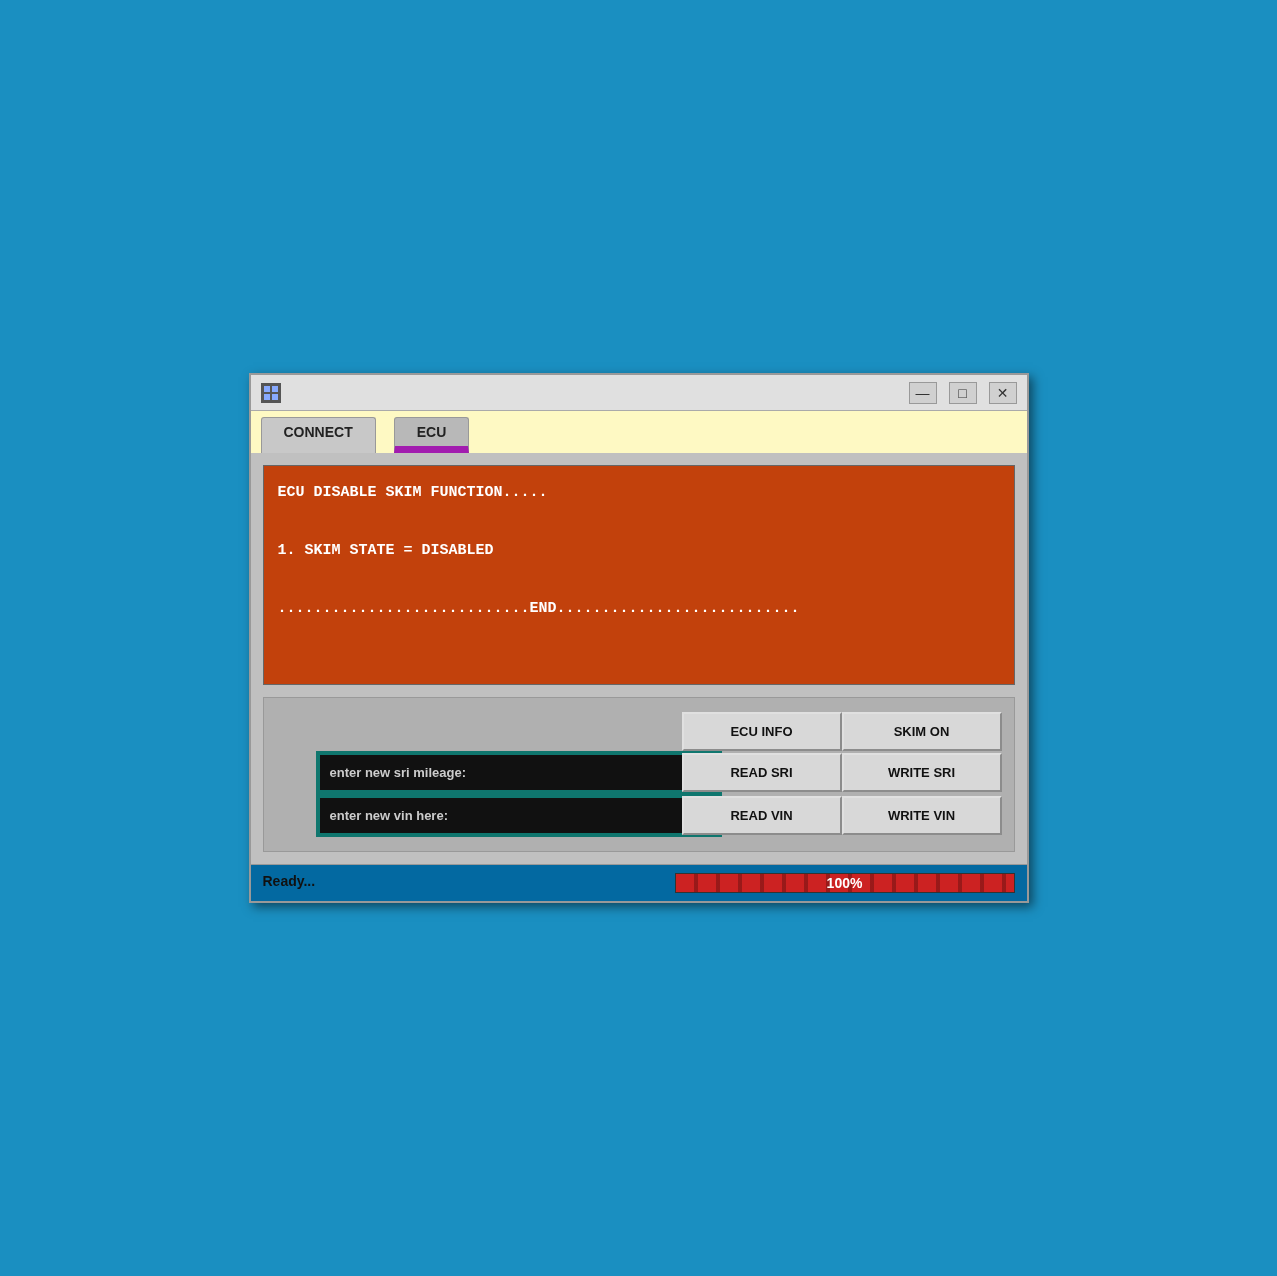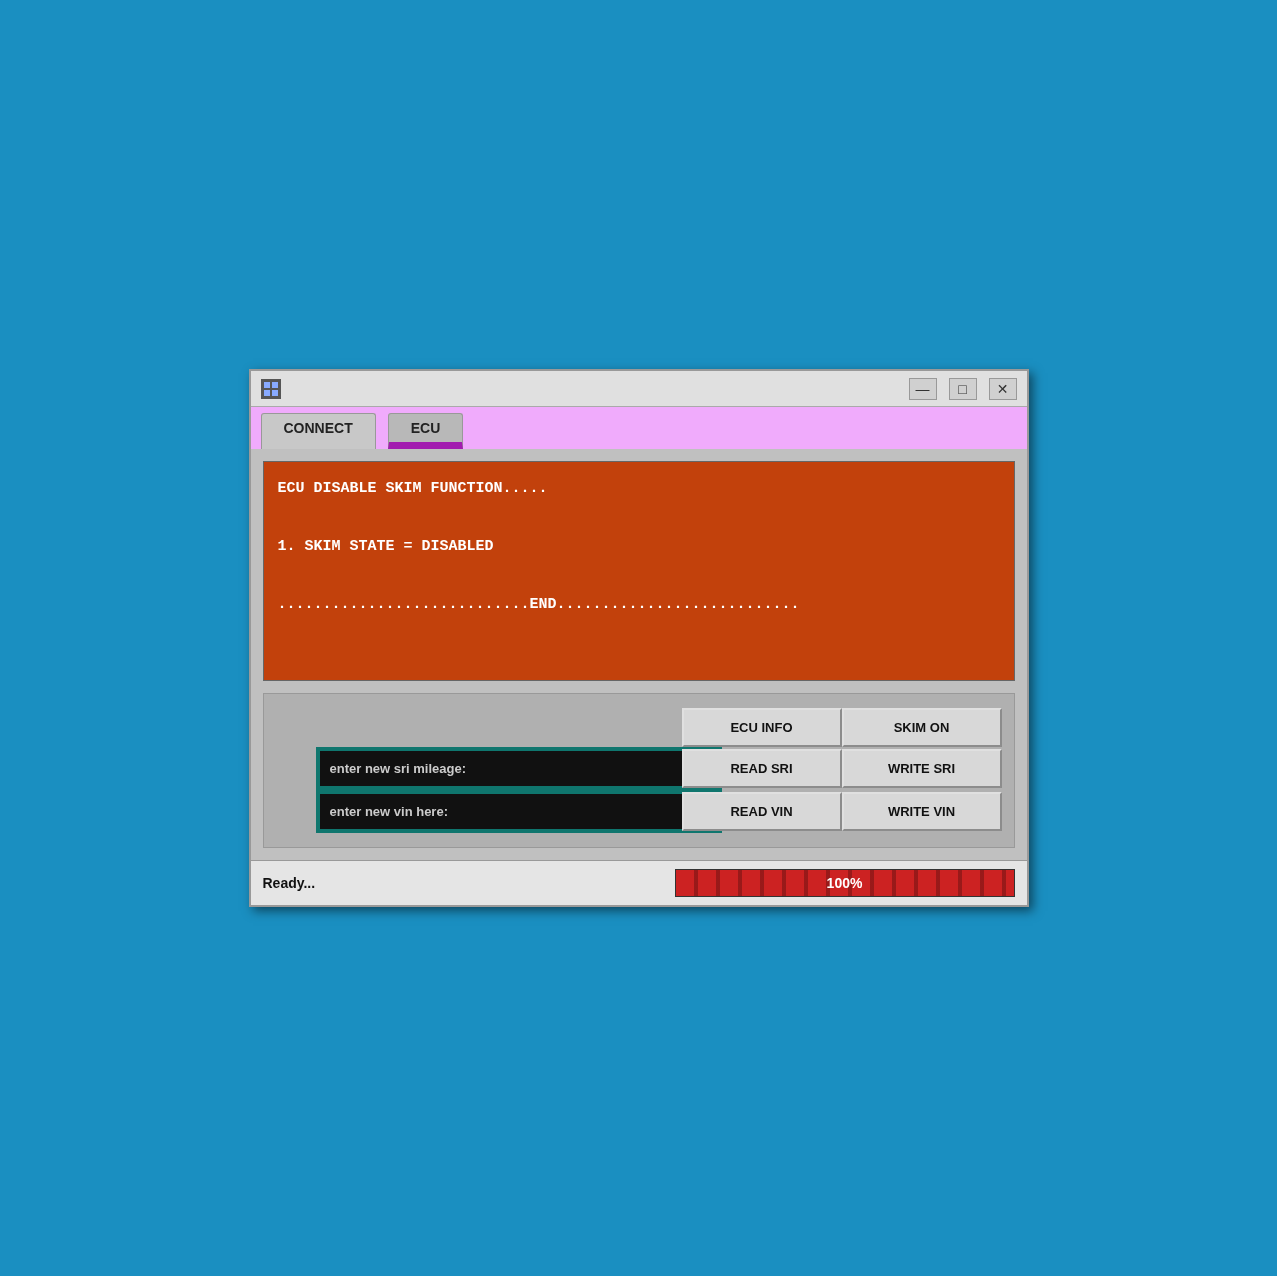--- a/index.html
+++ b/index.html
@@ -59,24 +59,24 @@
       border: 1px solid #999;
       cursor: pointer;
       display: flex;
       align-items: center;
       justify-content: center;
       font-size: 14px;
       color: #333;
     }
 
     .tab-bar {
-      background: #f0abfc;
+      background: #fef9c3;
       display: flex;
       padding: 6px 10px 0 10px;
-      gap: 12px;
+      gap: 18px;
     }
 
     .tab {
       padding: 6px 22px;
       background: #c8c8c8;
       border: 1px solid #999;
       border-bottom: none;
       cursor: pointer;
       font-size: 14px;
       font-weight: bold;
@@ -142,36 +142,36 @@
       padding: 10px 10px;
       font-size: 13px;
       font-weight: bold;
       cursor: text;
       width: 100%;
       margin-left: 40px;
     }
 
     .status-bar {
       display: flex;
-      align-items: center;
+      align-items: flex-start;
       justify-content: space-between;
       padding: 8px 12px;
-      background: #e5e5e5;
+      background: #0369a1;
       border-top: 1px solid #999;
     }
 
     .status-text {
       font-size: 14px;
       font-weight: bold;
       color: #111;
     }
 
     .progress-bar-container {
       width: 340px;
-      height: 28px;
+      height: 20px;
       background: #444;
       border: 1px solid #333;
       position: relative;
       overflow: hidden;
     }
 
     .progress-bar-fill {
       height: 100%;
       background: #cc2222;
       width: 100%;

